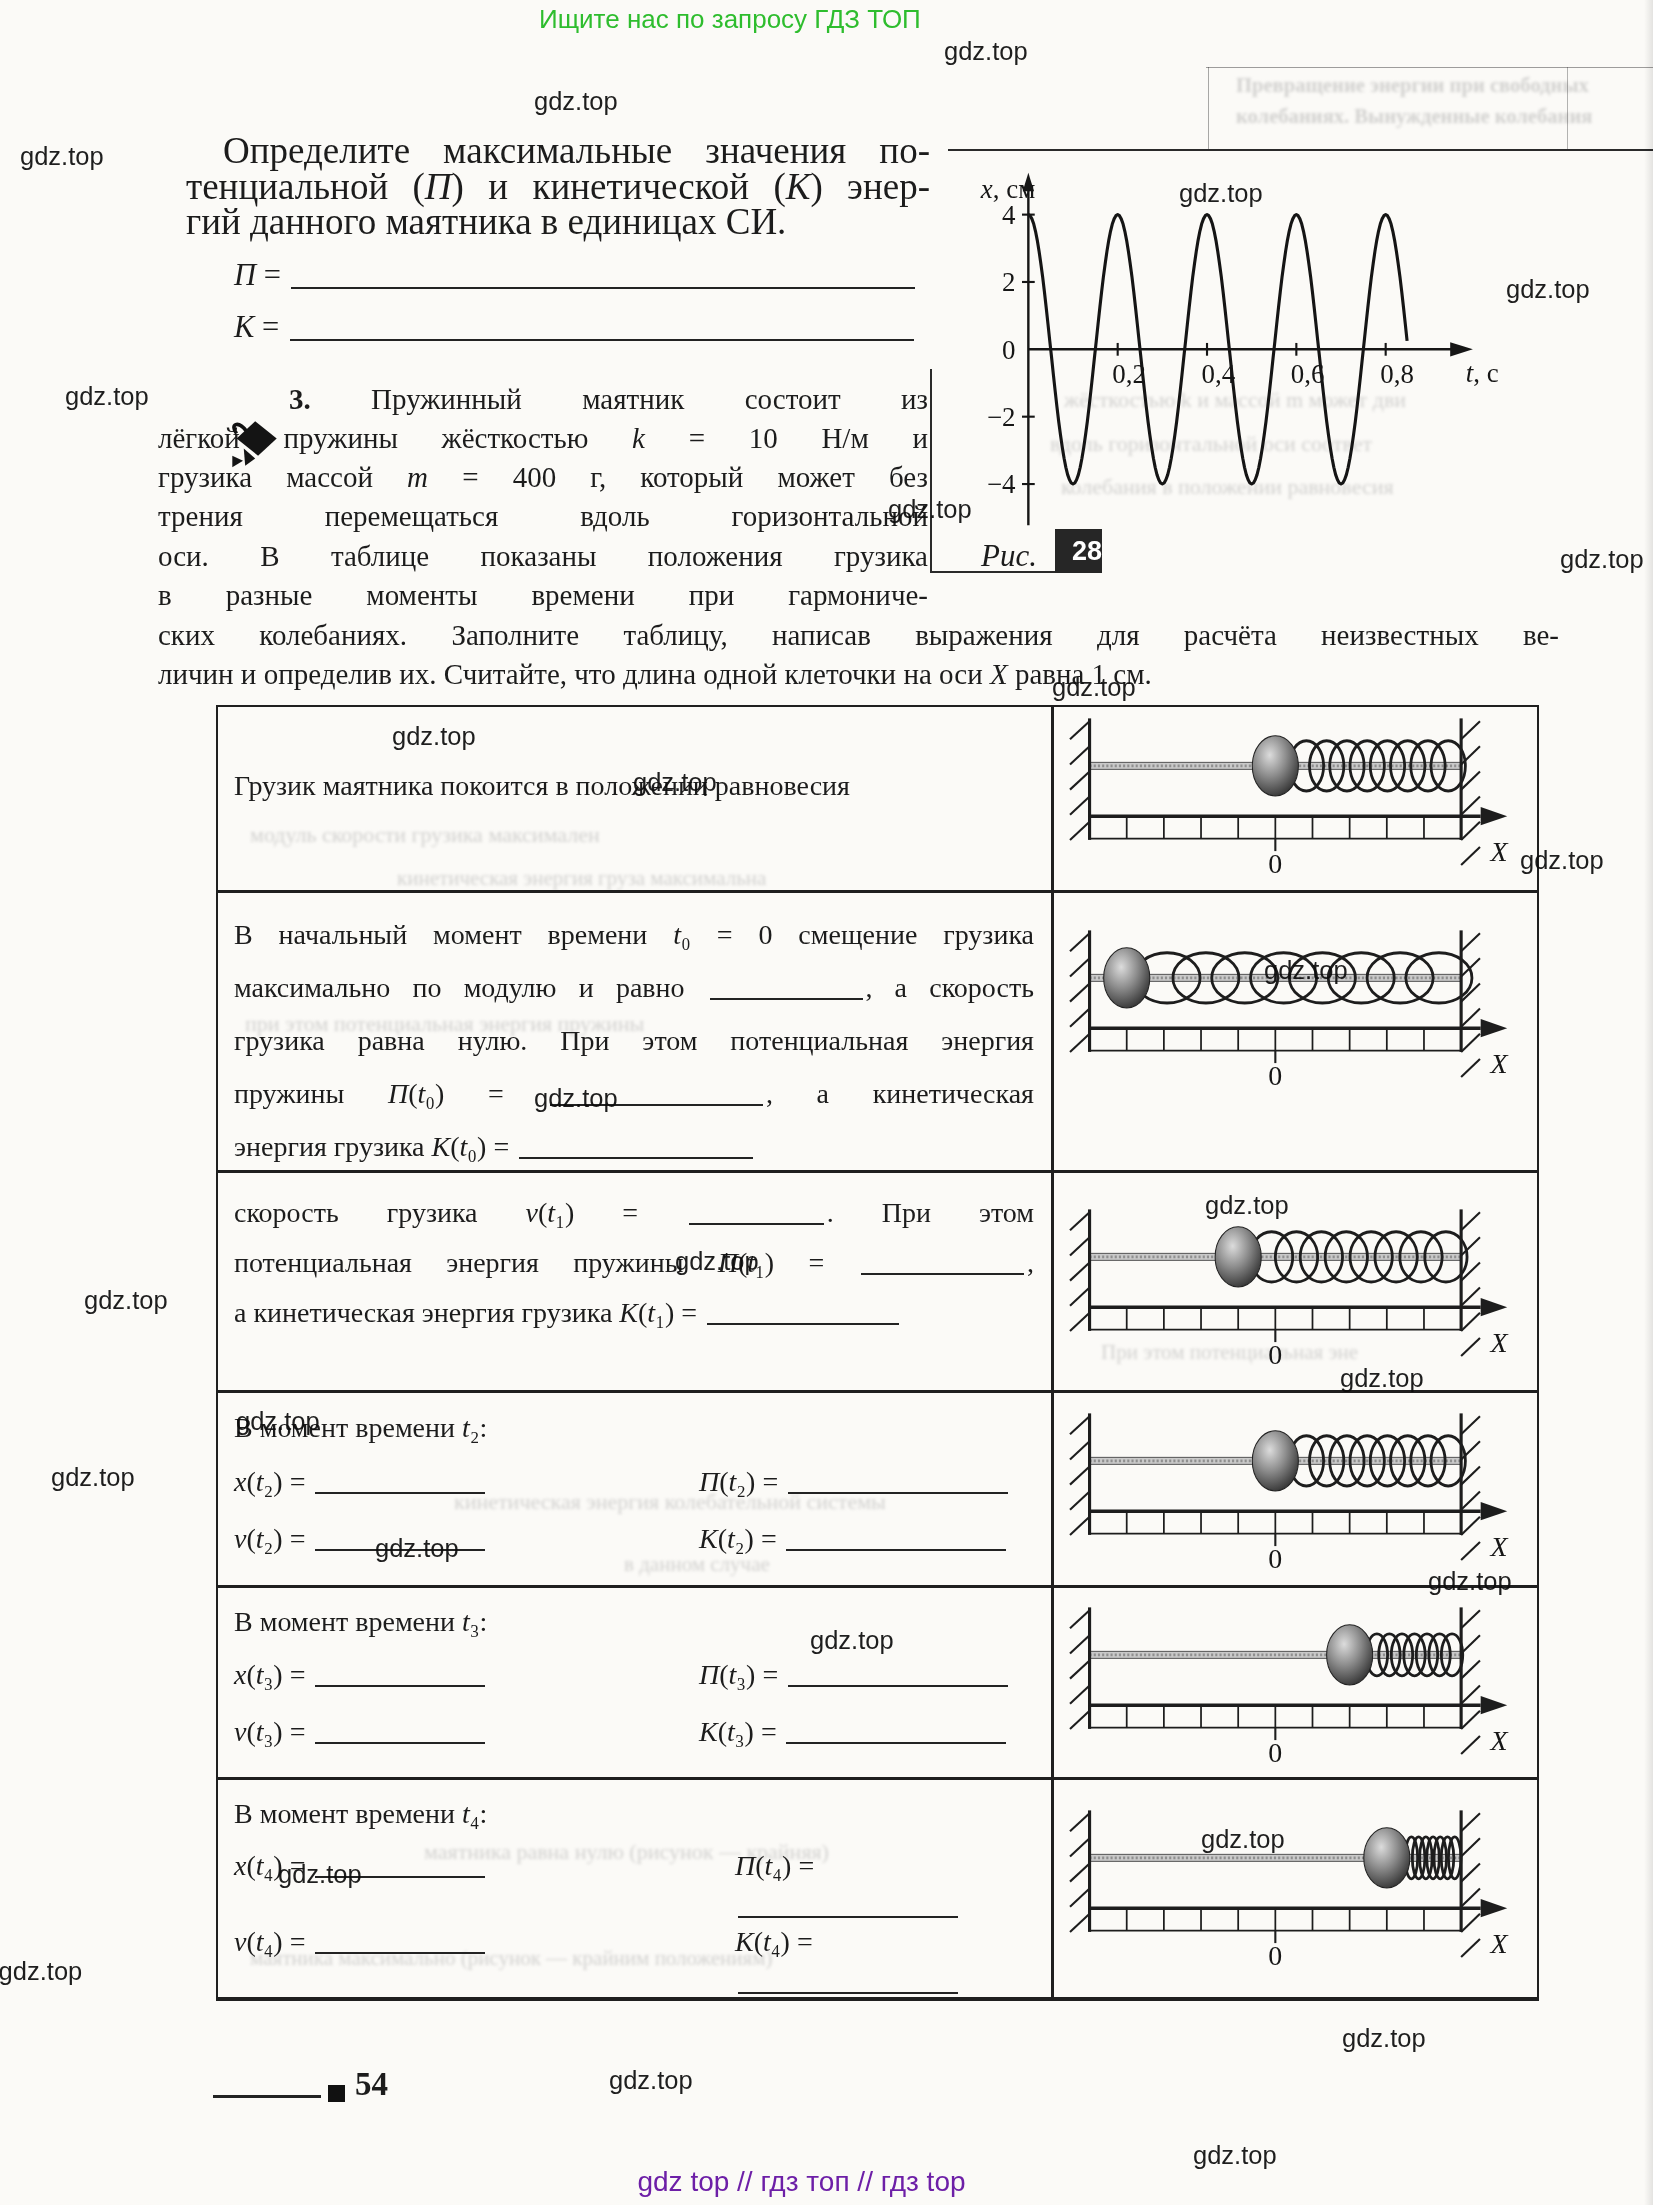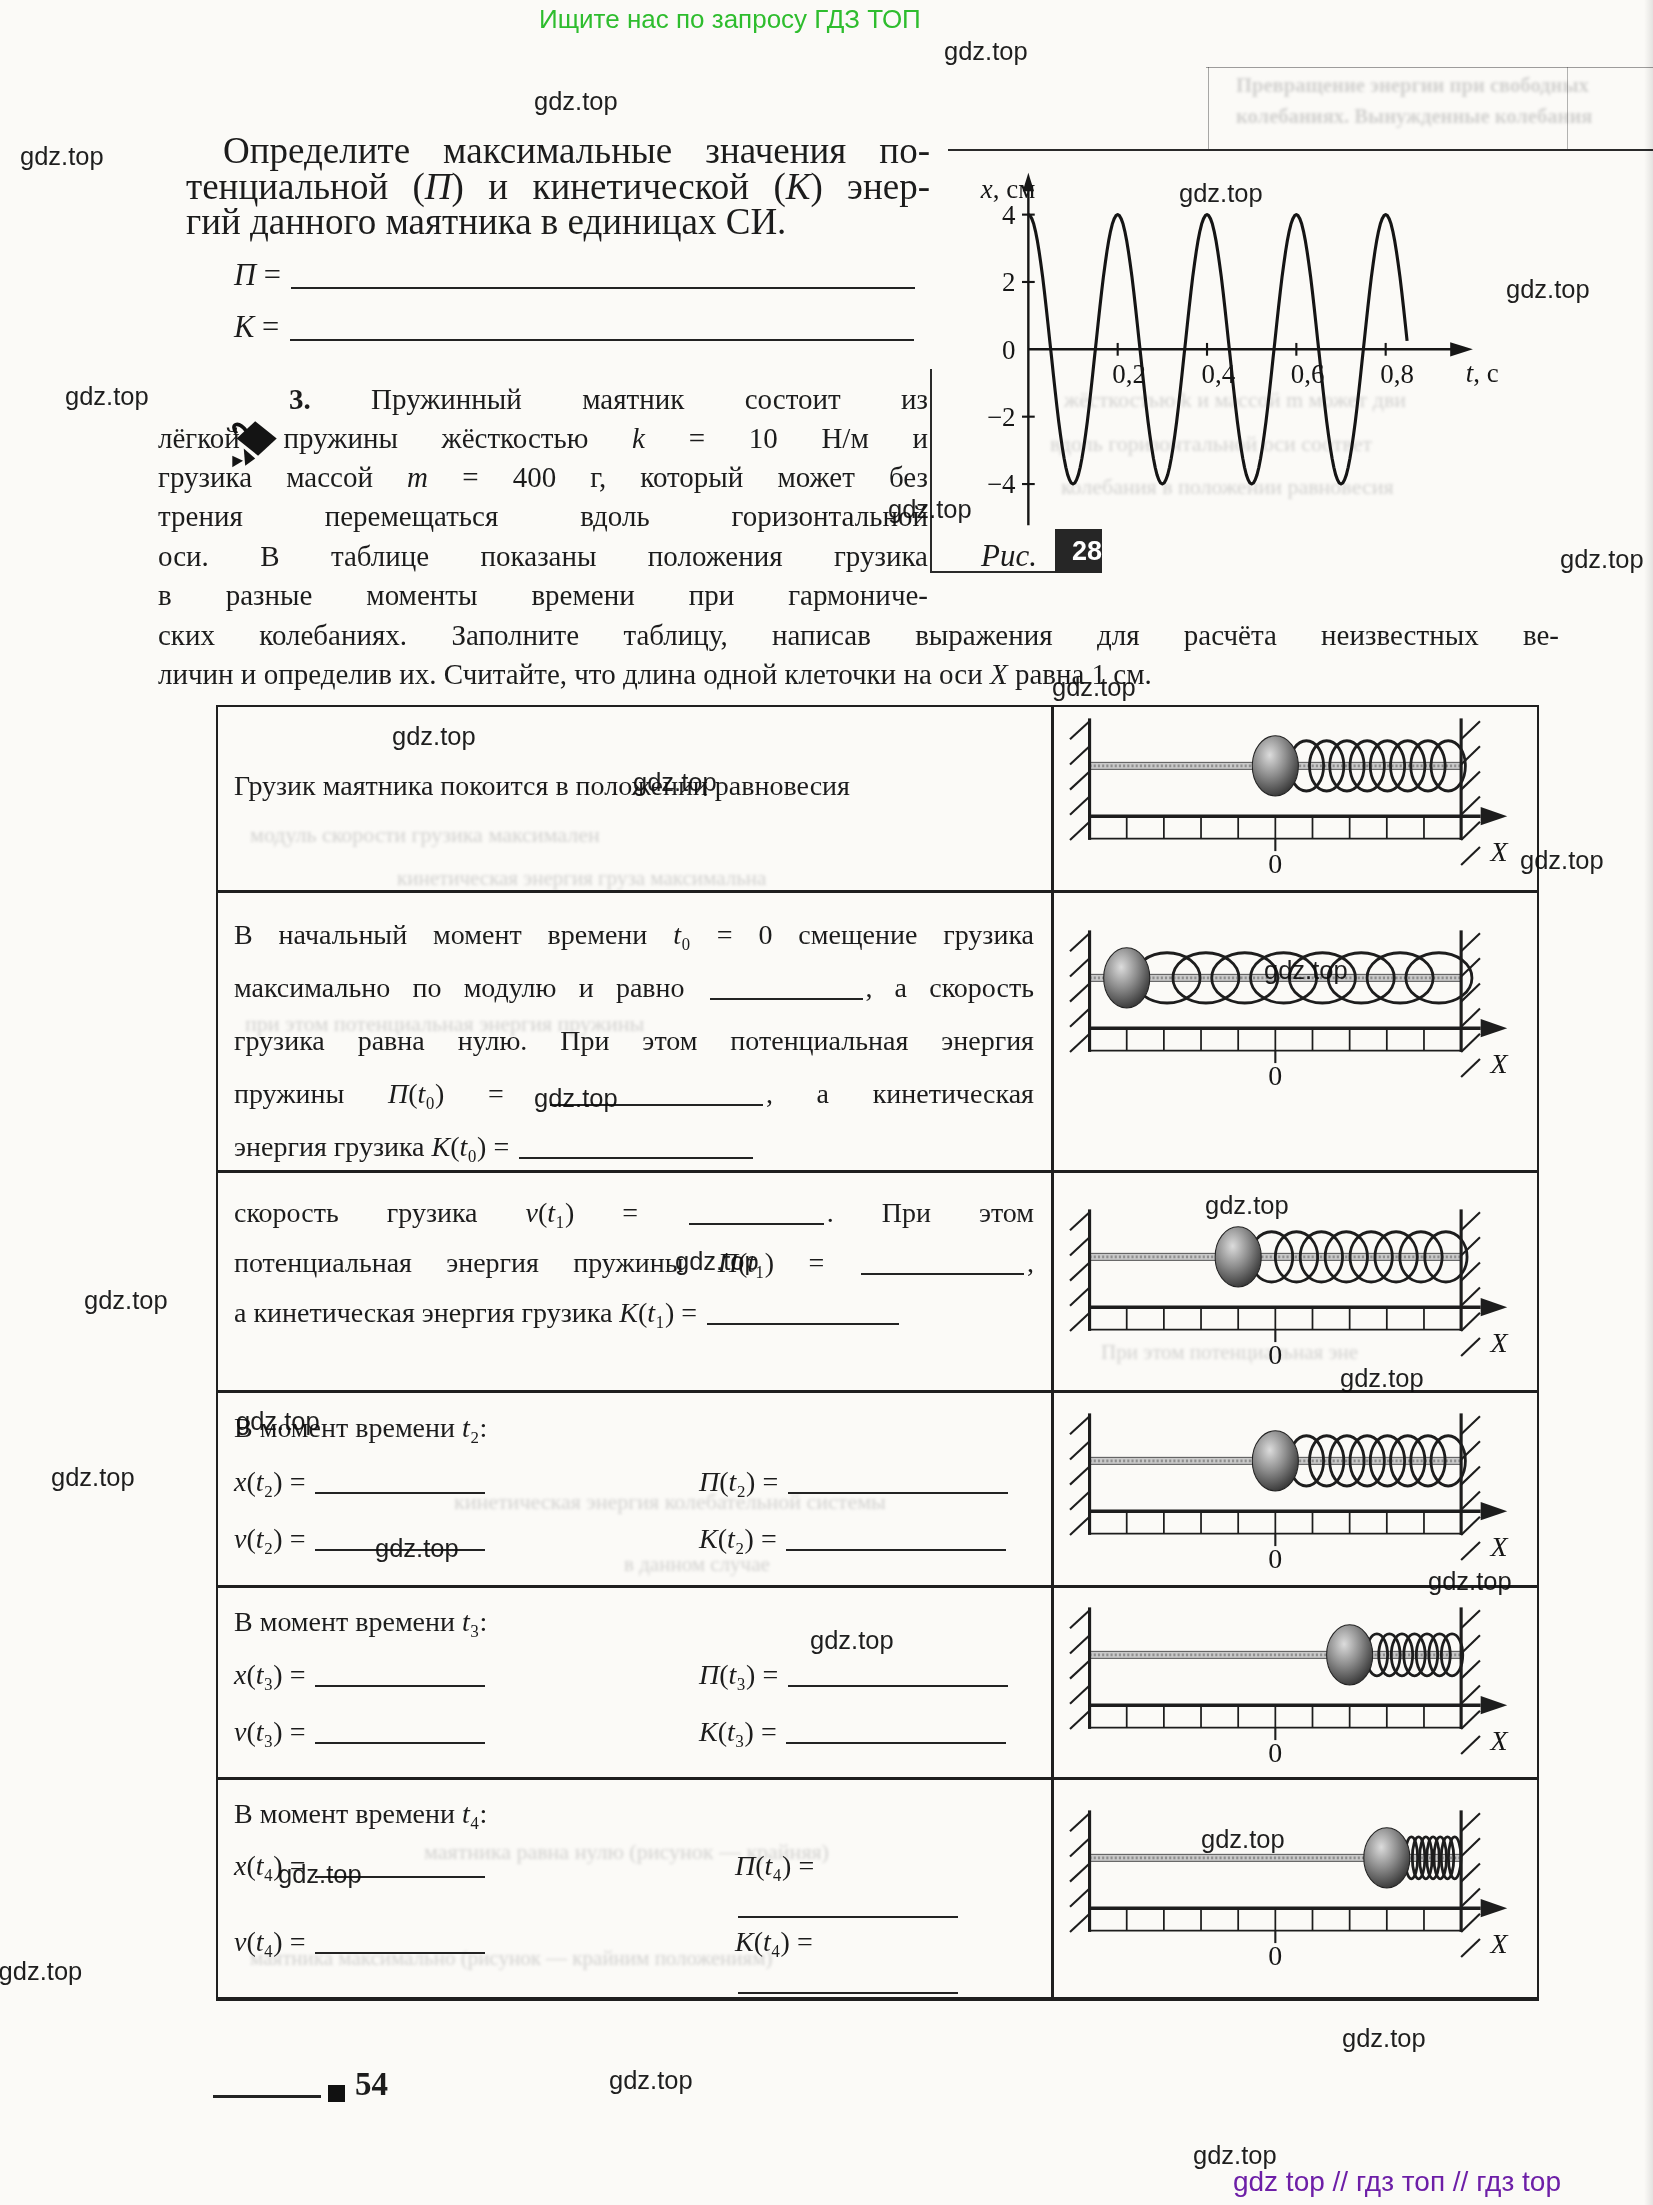--- a/index.html
+++ b/index.html
@@ -43,22 +43,22 @@
   
   #graph{position:absolute;left:961px;top:167px;width:553px;height:376px;z-index:4;}
   .cap{position:absolute;left:981px;top:538px;font-size:31px;font-style:italic;z-index:5;}
   .capbox{position:absolute;left:1055px;top:529px;width:47px;height:44px;background:#262626;
           color:#fff;font-family:"Liberation Sans","DejaVu Sans",sans-serif;font-weight:bold;
           font-size:27px;text-align:right;line-height:44px;z-index:5;}
   
   .pgline{position:absolute;left:213px;top:2095px;width:108px;height:2.5px;background:#232323;}
   .pgsq{position:absolute;left:328px;top:2085px;width:17px;height:17px;background:#111;}
   .pgnum{position:absolute;left:355px;top:2066px;font-size:33px;font-weight:bold;}
-  .purple{position:absolute;top:2166px;left:0;width:1561px;text-align:right;
-          font-family:"Liberation Sans","DejaVu Sans",sans-serif;font-size:28px;color:#6d1fa7;}
+  .purple{position:absolute;top:2166px;left:0;width:1561px;text-align:center;
+          font-family:"Liberation Sans","DejaVu Sans",sans-serif;font-size:28px;color:#6d1fa7;padding-left:21px;}
   .edge{position:absolute;right:0;top:0;width:10px;height:100%;
         background:linear-gradient(to right,rgba(0,0,0,0),rgba(0,0,0,.10));z-index:40;}
   svg text{font-family:"Liberation Serif","DejaVu Serif",serif;fill:#161616;}
 </style>
 </head>
 <body>
 
 <div id="page">
 
   <div class="banner">Ищите нас по запросу ГДЗ ТОП</div>

